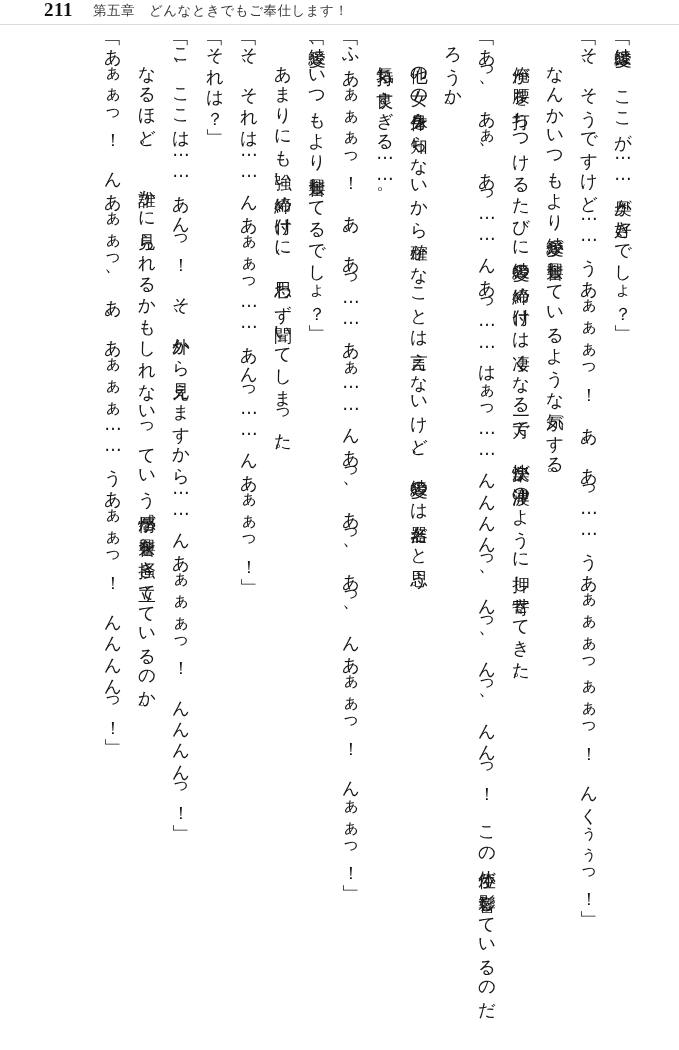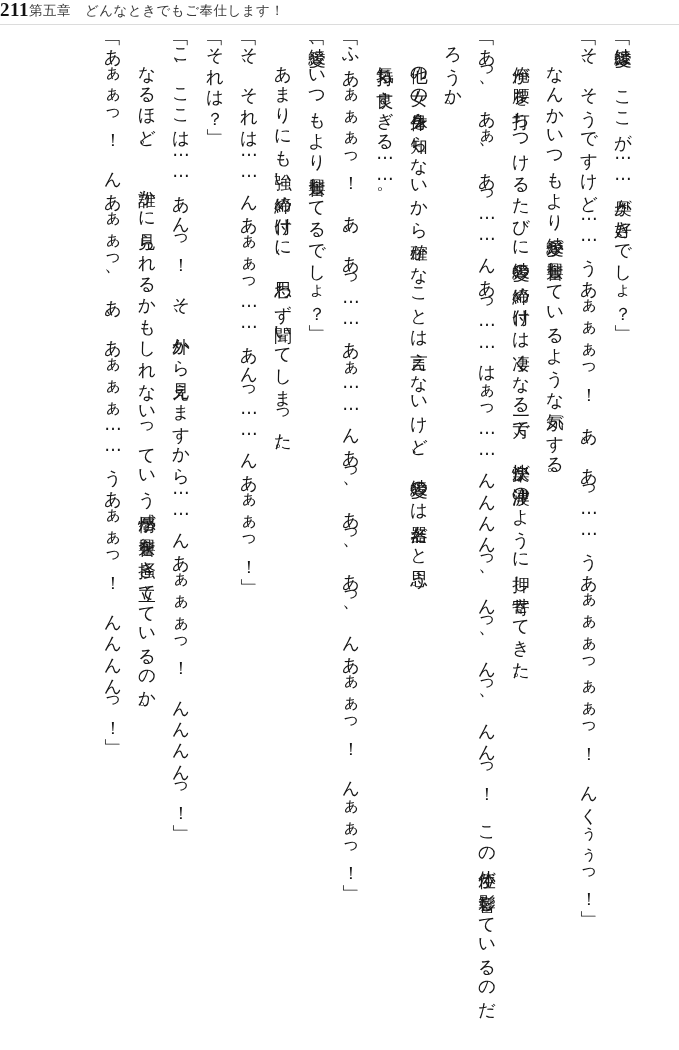--- a/index.html
+++ b/index.html
@@ -26,35 +26,37 @@
 
   
   .header-bar {
     position: absolute;
     top: 0;
     left: 0;
     width: 679px;
     height: 26px;
     display: flex;
     align-items: flex-start;
+    padding-left: 44px;
     box-sizing: border-box;
   }
   .page-number {
     font-family: "Liberation Serif", "DejaVu Serif", serif;
     font-size: 19px;
     font-weight: bold;
     color: #111;
     line-height: 20px;
     letter-spacing: 0.5px;
   }
   .header-title {
     font-family: Liberation Serif, serif;
     font-size: 13.5px;
     color: #3a3a3a;
     line-height: 21px;
+    margin-left: 20px;
     letter-spacing: 0.5px;
     white-space: nowrap;
   }
   .header-rule {
     position: absolute;
     top: 24px;
     left: 0;
     width: 679px;
     height: 1px;
     background: #dcdcdc;

